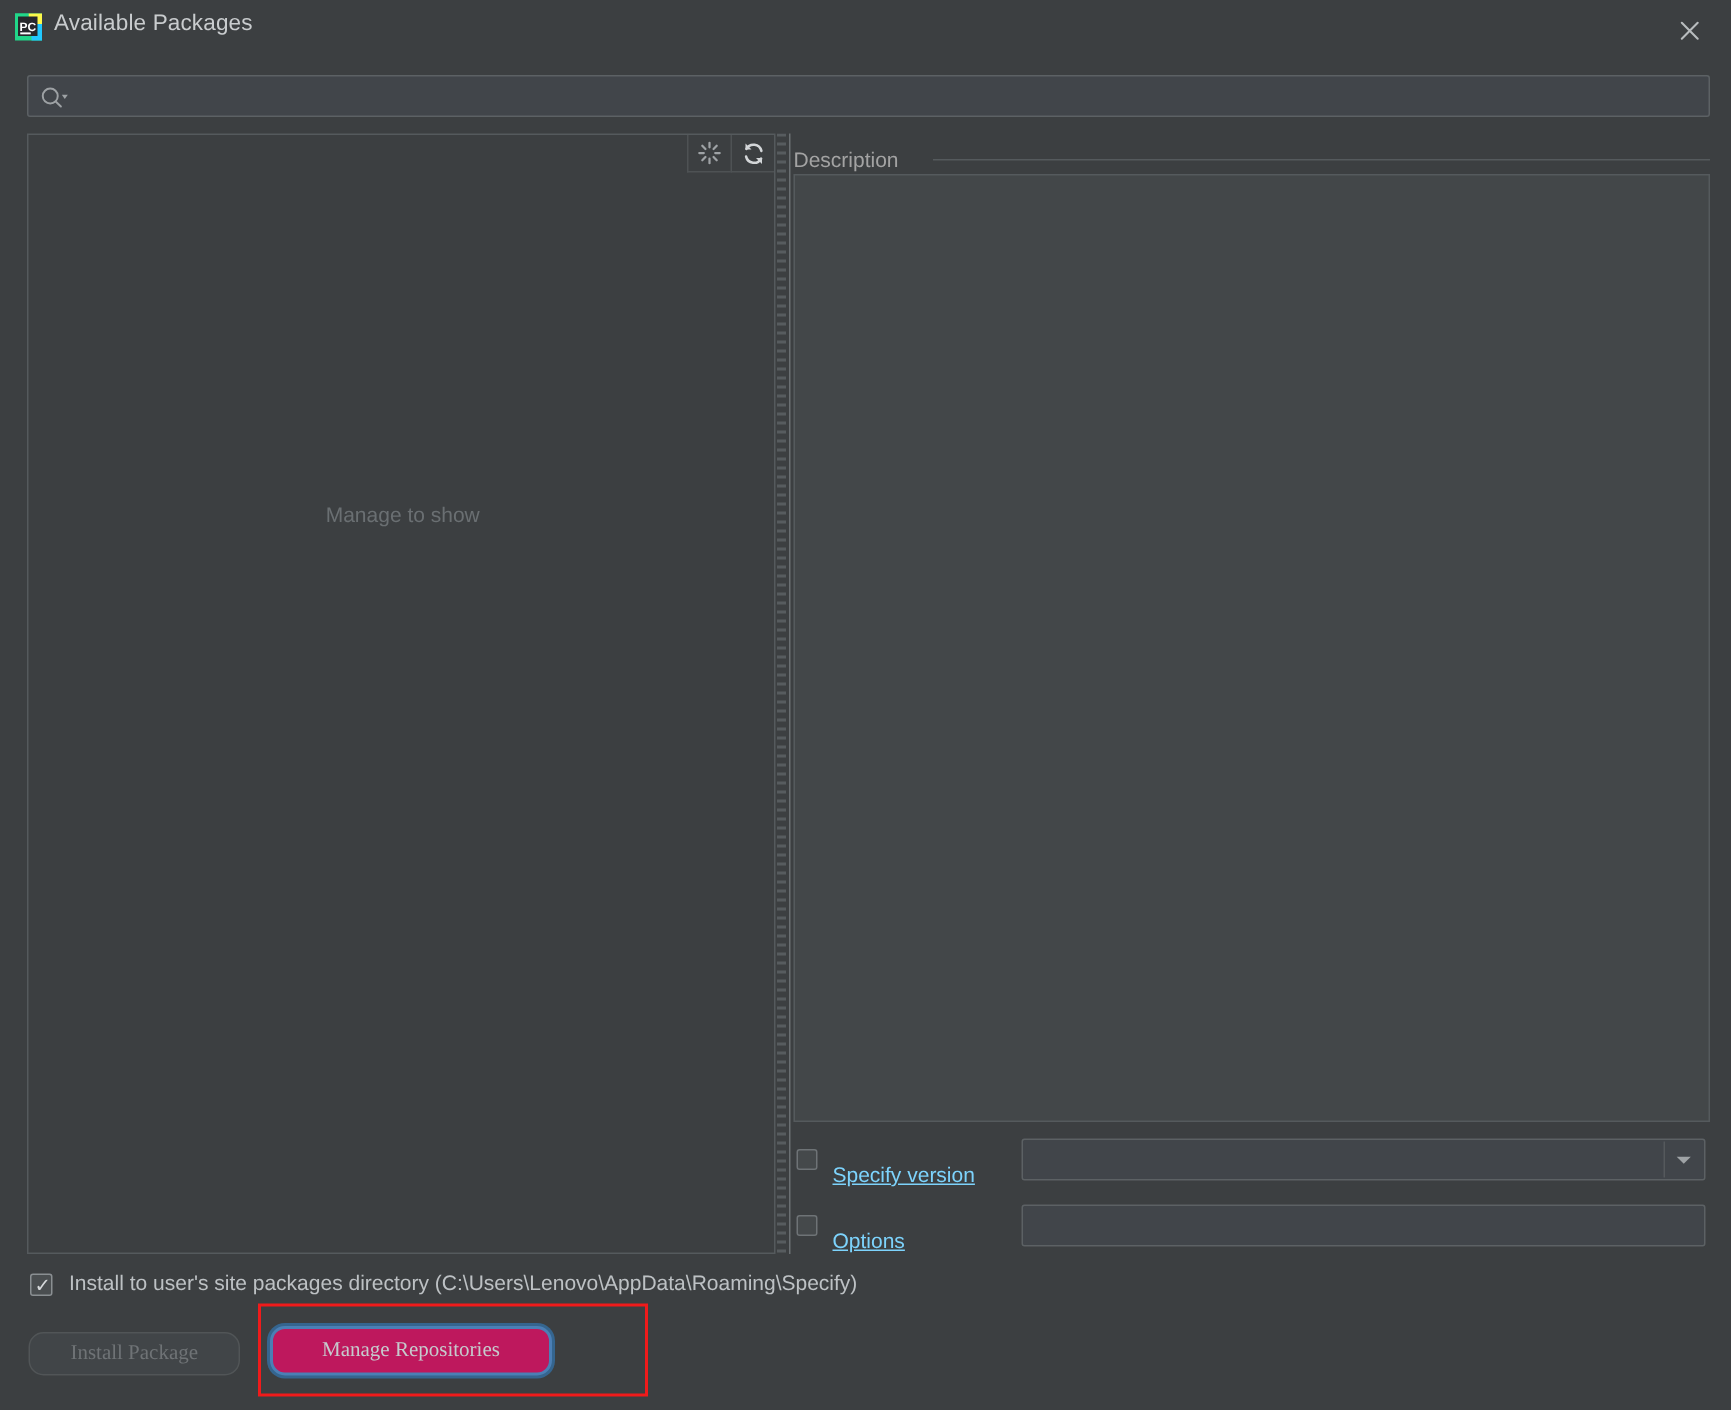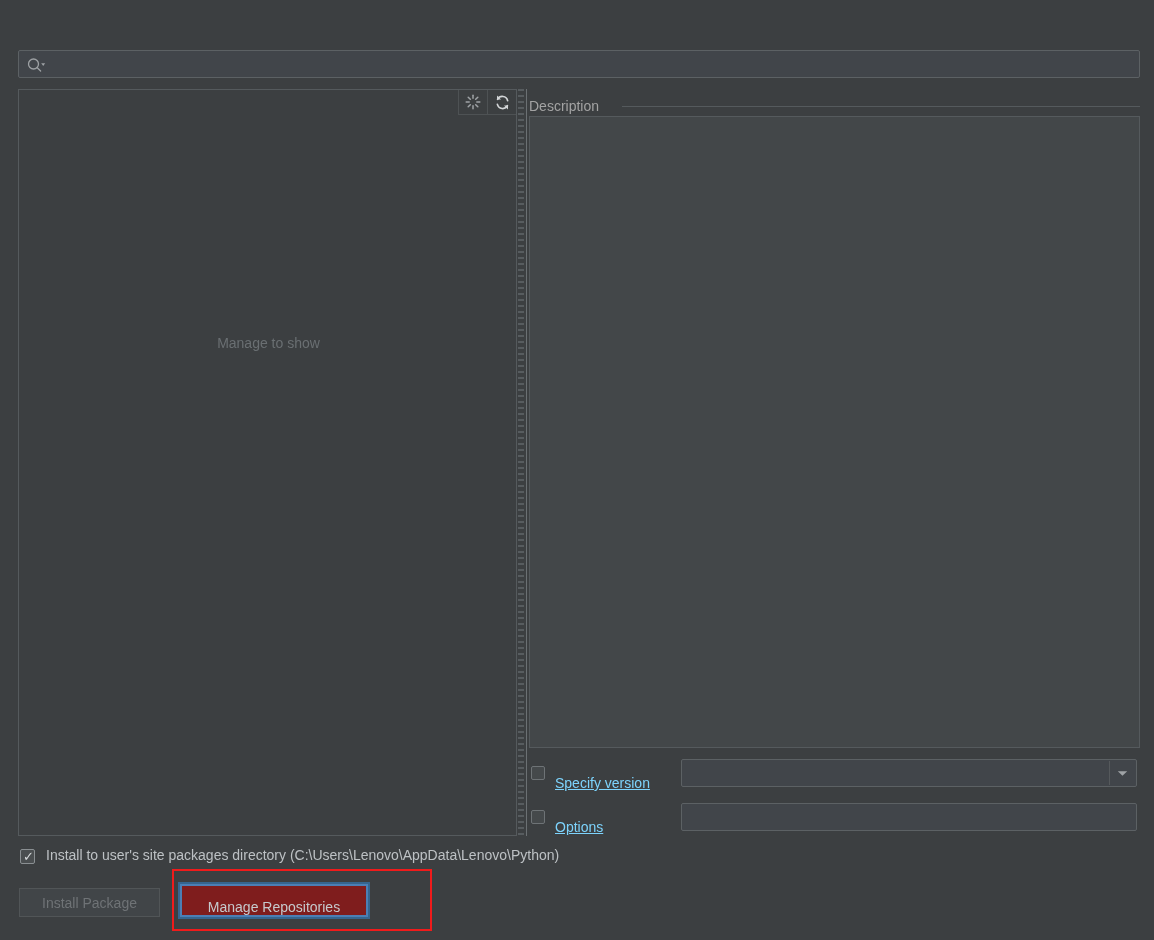--- a/index.html
+++ b/index.html
@@ -176,51 +176,70 @@
   }
   .install-dir-label {
     position: absolute; left: 26px; top: 0;
     font-size: 14px; color: #bdc1c4; white-space: nowrap;
   }
 
   .btn {
     position: absolute;
     display: flex; align-items: center; justify-content: center;
     border: 1px solid #5c6164;
-    border-radius: 0;
+    border-radius: 10px;
     background: #4a4e51;
     font-size: 14px;
     cursor: pointer;
+    font-family: Liberation Serif, serif;
   }
   .btn.disabled {
     color: #6f7376;
     background: #414548;
     border-color: #515557;
     cursor: default;
   }
   .btn.focused {
     color: #c6cacd;
-    background: #7f1d1d;
+    background: #be185d;
     border: 2px solid #4b7fb5;
     box-shadow: 0 0 0 2px #35658f;
-    align-items: flex-end;
   }
 
   .red-box {
     position: absolute; left: 172px; top: 869px;
     width: 260px; height: 62px;
     border: 2px solid #f01b1b;
     pointer-events: none;
   }
 </style>
 </head>
 <body>
 
 <div class="dialog">
 
+  <div class="titlebar">
+    <div class="app-icon">
+      <svg width="20" height="20" viewBox="0 0 20 20">
+        <path d="M1 1 H19 V19 H1 Z" fill="#21d789"></path>
+        <path d="M10 1 H19 V10 H10 Z" fill="#fcf84a"></path>
+        <path d="M1 1 H10 V10 H1 Z" fill="#21d789"></path>
+        <path d="M12 8 H19 V19 H12 Z" fill="#21c8ff"></path>
+        <rect x="3" y="3" width="13" height="13" fill="#27282c"></rect>
+        <text x="9.5" y="12.4" font-size="8" font-family="Liberation Sans, sans-serif" font-weight="bold" fill="#ffffff" text-anchor="middle">PC</text>
+        <rect x="4.5" y="13.6" width="7" height="1.3" fill="#ffffff"></rect>
+      </svg>
+    </div>
+    <div class="title-text">Available Packages</div>
+    <div class="close-btn">
+      <svg width="15" height="15" viewBox="0 0 15 15">
+        <path d="M2.2 2.2 L12.8 12.8 M12.8 2.2 L2.2 12.8" stroke="#b8bcbe" stroke-width="1.4" stroke-linecap="round"></path>
+      </svg>
+    </div>
+  </div>
 
   <div class="search-row">
     <div class="search-icon-wrap">
       <svg width="20" height="16" viewBox="0 0 20 16">
         <circle cx="6.5" cy="7" r="5" fill="none" stroke="#9da1a4" stroke-width="1.3"></circle>
         <path d="M10.3 10.8 L13.6 14" stroke="#9da1a4" stroke-width="1.3" stroke-linecap="round"></path>
         <path d="M14.2 6.2 L18.2 6.2 L16.2 9 Z" fill="#9da1a4"></path>
       </svg>
     </div>
     <input class="search-input" type="text" placeholder="" style="">
@@ -281,21 +300,21 @@
     <div class="cb-label">Options</div>
   </div>
   <div class="field" style="left:681px; top:803px; width:456px;">
     <input type="text" style="width: 444px;" placeholder="">
   </div>
 
   <div class="install-dir-row">
     <div class="install-dir-cb">
       <span class="tick">✓</span>
     </div>
-    <div class="install-dir-label">Install to user's site packages directory (C:\Users\Lenovo\AppData\Lenovo\Python)</div>
+    <div class="install-dir-label">Install to user's site packages directory (C:\Users\Lenovo\AppData\Roaming\Specify)</div>
   </div>
 
   <div class="btn disabled" style="left:19px; top:888px; width:141px; height:29px;">
     <span>Install Package</span>
   </div>
 
   <div class="btn focused" style="left:180px; top:884px; width:188px; height:33px;">
     <span>Manage Repositories</span>
   </div>
 

